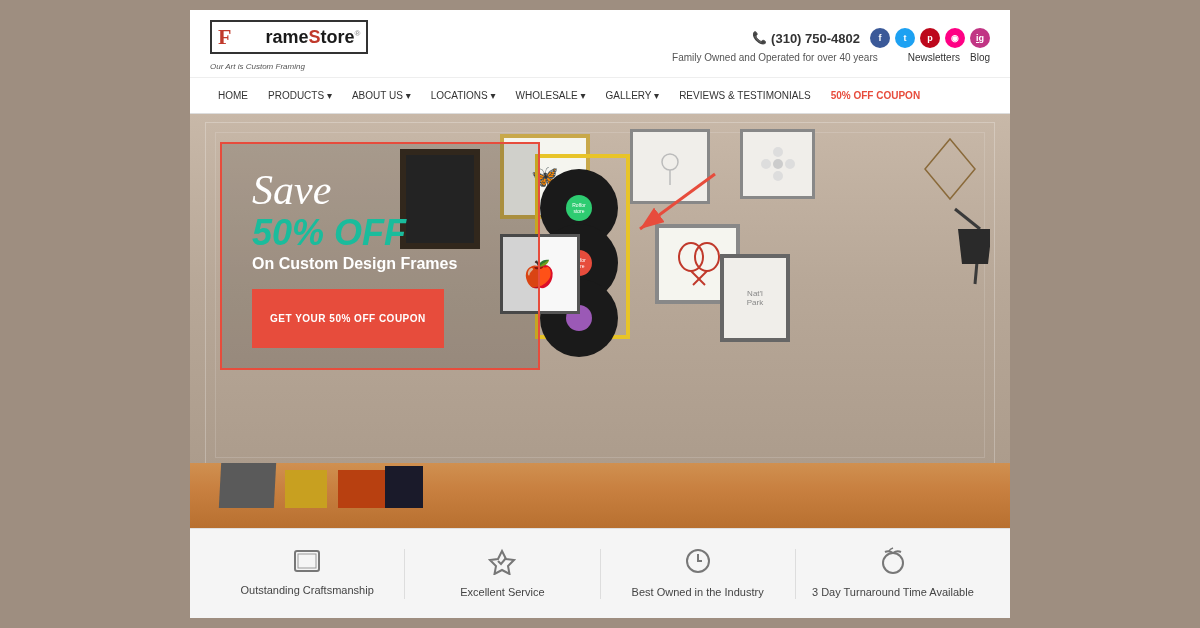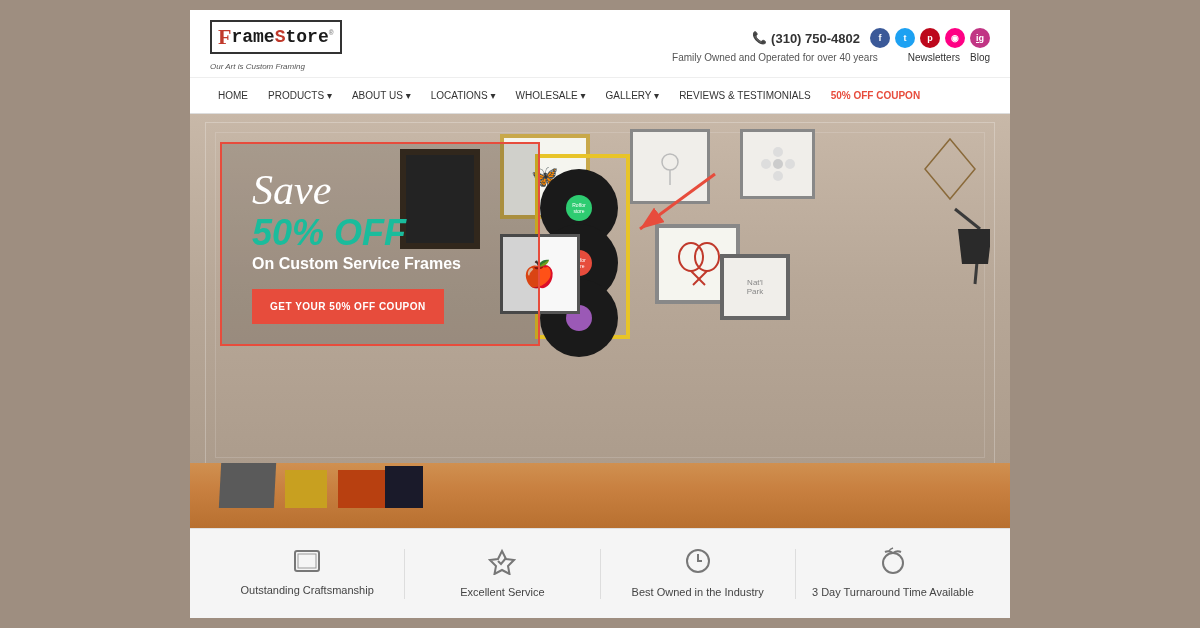--- a/index.html
+++ b/index.html
@@ -213,21 +213,21 @@
       font-size: 16px;
       color: #fff;
       font-weight: bold;
       margin-bottom: 16px;
     }
 
     .hero-btn {
       background: #e74c3c;
       color: #fff;
       border: none;
-      padding: 12px 18px;
+      padding: 24px 18px;
       font-size: 10px;
       font-weight: bold;
       letter-spacing: 0.5px;
       cursor: pointer;
       text-transform: uppercase;
     }
 
     
     .features-bar {
       background: #f5f5f5;
@@ -270,21 +270,21 @@
 </head>
 <body>
 
 <div class="page-wrapper">
   <div class="site-container">
 
     <div class="top-bar">
       <div class="logo-area">
         <div class="logo-box">
           <span class="logo-f">F</span>
-          <span style="font-size:18px;font-weight:bold;font-family:Liberation Mono, monospace;color:#1a1a1a;">rame<span style="color:#c0392b;">S</span>tore<sup style="font-size:8px;color:#999;">®</sup></span>
+          <span style="font-size:18px;font-weight:bold;font-family:Liberation Sans, sans-serif;color:#1a1a1a;margin-left:34px;">rame<span style="color:#c0392b;">S</span>tore<sup style="font-size:8px;color:#999;">®</sup></span>
         </div>
         <div class="logo-tagline">Our Art is Custom Framing</div>
       </div>
 
       <div class="top-right">
         <div class="phone-row">
           <div class="phone-number">
             <span class="phone-icon">📞</span>
             <span>(310) 750-4802</span>
           </div>
@@ -363,21 +363,21 @@
 
       <div style="position:absolute;top:110px;left:465px;width:85px;height:80px;border:4px solid #888;background:#f5f5ef;display:flex;align-items:center;justify-content:center;">
         <svg width="50" height="50" viewBox="0 0 50 50">
             <ellipse cx="18" cy="18" rx="12" ry="14" fill="none" stroke="#c0392b" stroke-width="2"></ellipse>
             <line x1="18" y1="32" x2="32" y2="46" stroke="#c0392b" stroke-width="2"></line>
             <ellipse cx="34" cy="18" rx="12" ry="14" fill="none" stroke="#c0392b" stroke-width="2"></ellipse>
             <line x1="34" y1="32" x2="20" y2="46" stroke="#c0392b" stroke-width="2"></line>
           </svg>
       </div>
 
-      <div style="position:absolute;top:140px;left:530px;width:70px;height:66px;border:4px solid #666;background:#f0eeea;display:flex;align-items:center;justify-content:center;font-size:8px;color:#888;text-align:center;padding:15px;">Nat'l<br>Park</div>
+      <div style="position:absolute;top:140px;left:530px;width:70px;height:88px;border:4px solid #666;background:#f0eeea;display:flex;align-items:center;justify-content:center;font-size:8px;color:#888;text-align:center;padding:15px;">Nat'l<br>Park</div>
 
       <div style="position:absolute;top:15px;right:20px;">
         <svg width="70" height="160" viewBox="0 0 70 160">
 
           <polygon points="30,10 55,40 30,70 5,40" fill="none" stroke="#8a6a3a" stroke-width="1.5"></polygon>
           <line x1="30" y1="40" x2="30" y2="40" stroke="#8a6a3a" stroke-width="1"></line>
 
           <line x1="35" y1="80" x2="60" y2="100" stroke="#3a3a3a" stroke-width="3"></line>
           <line x1="60" y1="100" x2="55" y2="155" stroke="#3a3a3a" stroke-width="3"></line>
 
@@ -393,21 +393,21 @@
             </marker>
           </defs>
           <line x1="95" y1="5" x2="20" y2="60" stroke="#e74c3c" stroke-width="3" marker-end="url(#arrowhead)"></line>
         </svg>
       </div>
 
       <div class="hero-content">
         <div class="hero-box">
           <div class="hero-save">Save</div>
           <div class="hero-percent">50% OFF</div>
-          <div class="hero-subtitle">On Custom Service Frames</div>
+          <div class="hero-subtitle">On Custom Design Frames</div>
           <button class="hero-btn">GET YOUR 50% OFF COUPON</button>
         </div>
       </div>
 
       <div style="position:absolute;bottom:0;left:0;right:0;height:65px;background:linear-gradient(to top, #b87030 0%, #c88040 60%, #d09050 100%);">
 
         <div style="position:absolute;bottom:20px;left:30px;width:55px;height:45px;background:#5a5a5a;transform:skewX(-3deg);"></div>
         <div style="position:absolute;bottom:20px;left:95px;width:42px;height:38px;background:#c8a020;"></div>
         <div style="position:absolute;bottom:20px;left:148px;width:48px;height:38px;background:#b84010;"></div>
         <div style="position:absolute;bottom:20px;left:195px;width:38px;height:42px;background:#1a1a2a;"></div>

